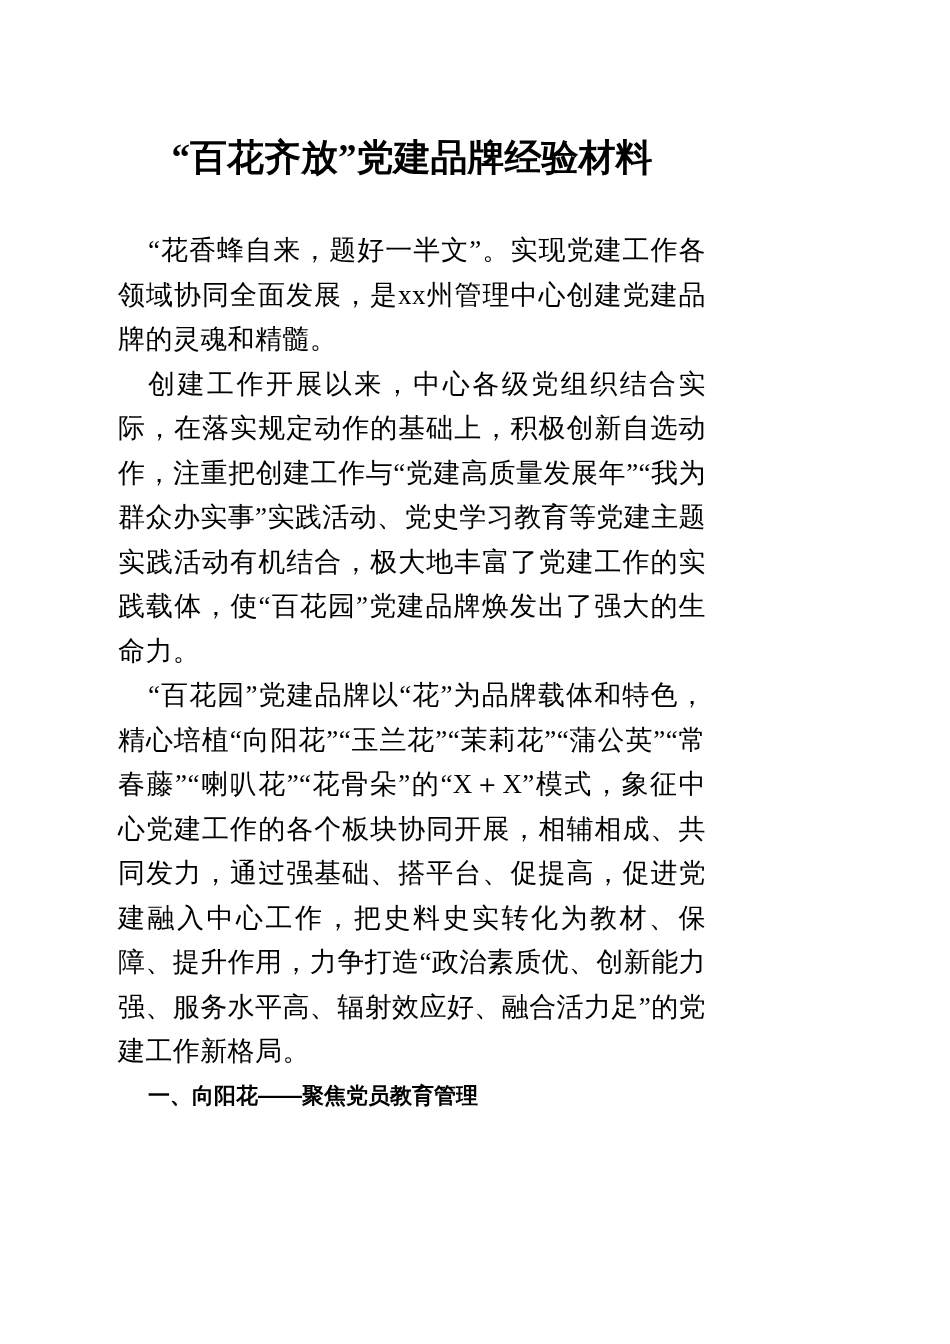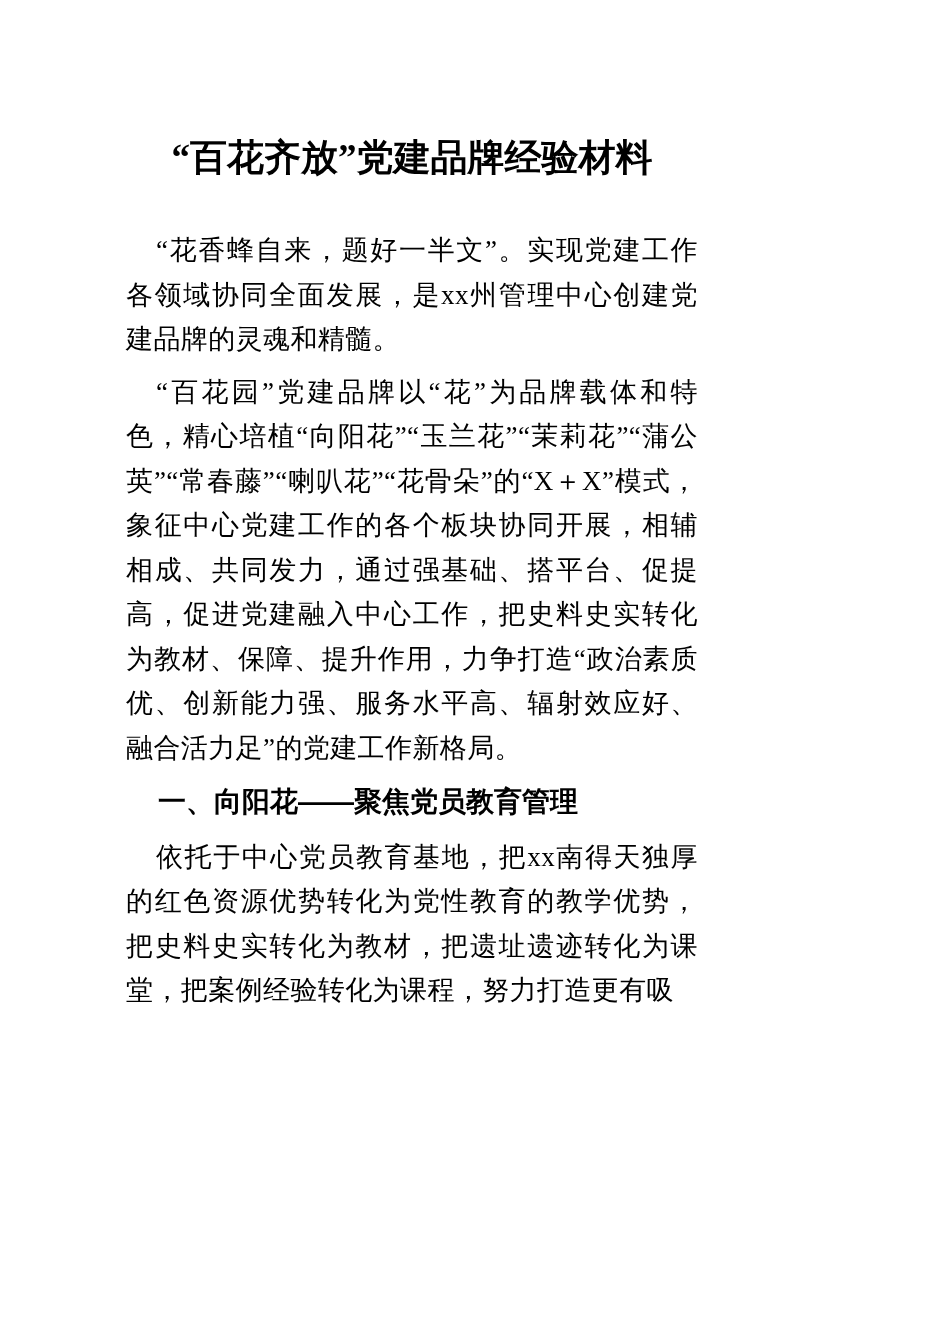--- a/index.html
+++ b/index.html
@@ -23,49 +23,49 @@
       font-size: 37px;
       line-height: 48px;
       font-weight: bold;
       text-align: center;
       letter-spacing: 0px;
       font-family: "Liberation Serif", "DejaVu Serif", serif;
       color: #000000;
       white-space: nowrap;
     }
     .body-para {
-      margin: 8px;
+      margin: 0;
       font-size: 27px;
       line-height: 44.5px;
       letter-spacing: 0.4px;
       text-align: justify;
       text-justify: inter-ideograph;
       text-indent: 30px;
       color: #000000;
       word-break: break-all;
     }
     .section-heading {
-      margin: 10px;
-      font-size: 28px;
+      margin: 0;
+      font-size: 22px;
       line-height: 44.5px;
       font-weight: bold;
       text-indent: 30px;
       font-family: "Liberation Sans", "DejaVu Sans", sans-serif;
       color: #000000;
       white-space: nowrap;
     }
   </style>
 </head>
 <body>
 
 <div class="page">
   <h1 class="doc-title">“百花齐放”党建品牌经验材料</h1>
 
   <p class="body-para">“花香蜂自来，题好一半文”。实现党建工作各领域协同全面发展，是xx州管理中心创建党建品牌的灵魂和精髓。</p>
 
+  <p class="body-para">创建工作开展以来，中心各级党组织结合实际，在落实规定动作的基础上，积极创新自选动作，注重把创建工作与“党建高质量发展年”“我为群众办实事”实践活动、党史学习教育等党建主题实践活动有机结合，极大地丰富了党建工作的实践载体，使“百花园”党建品牌焕发出了强大的生命力。</p>
 
   <p class="body-para">“百花园”党建品牌以“花”为品牌载体和特色，精心培植“向阳花”“玉兰花”“茉莉花”“蒲公英”“常春藤”“喇叭花”“花骨朵”的“X＋X”模式，象征中心党建工作的各个板块协同开展，相辅相成、共同发力，通过强基础、搭平台、促提高，促进党建融入中心工作，把史料史实转化为教材、保障、提升作用，力争打造“政治素质优、创新能力强、服务水平高、辐射效应好、融合活力足”的党建工作新格局。</p>
 
 
   <h2 class="section-heading">一、向阳花——聚焦党员教育管理</h2>
 
-  <p class="body-para">依托于中心党员教育基地，把xx南得天独厚的红色资源优势转化为党性教育的教学优势，把史料史实转化为教材，把遗址遗迹转化为课堂，把案例经验转化为课程，努力打造更有吸</p>
 </div>
 
 </body></html>

